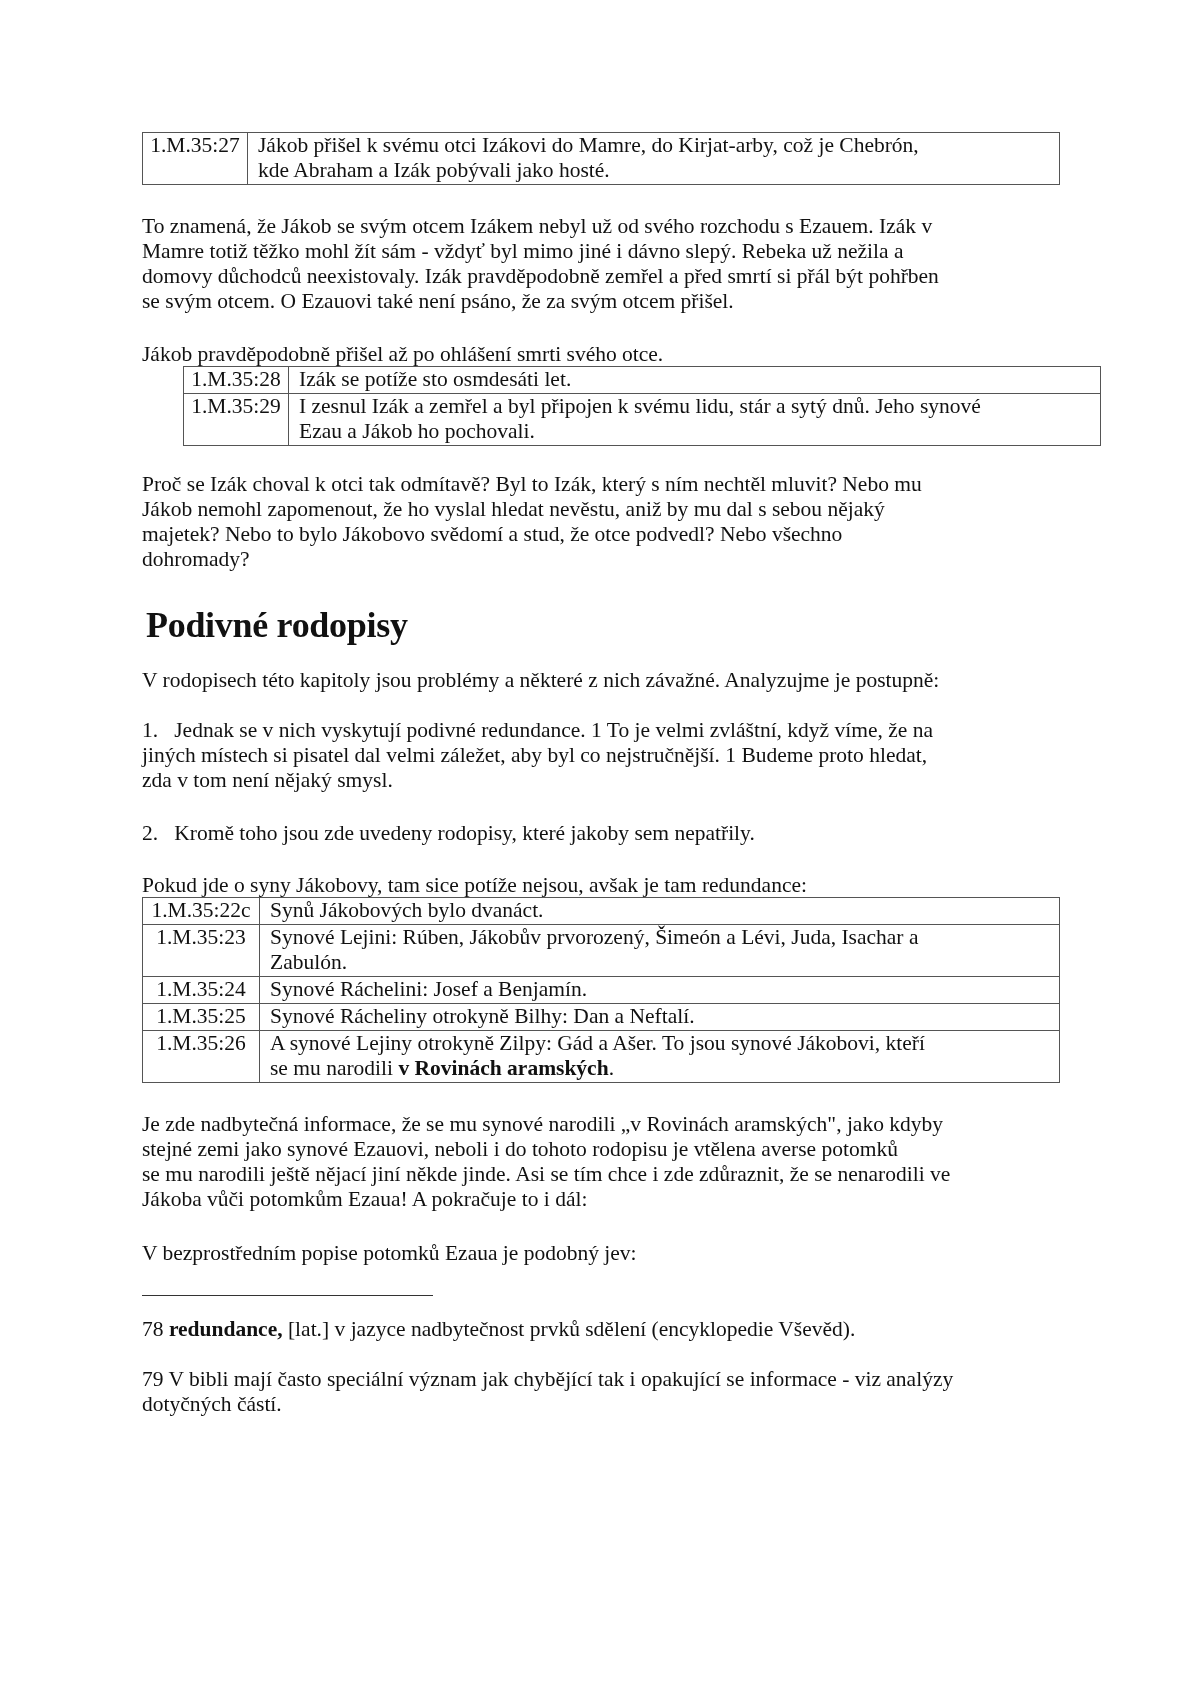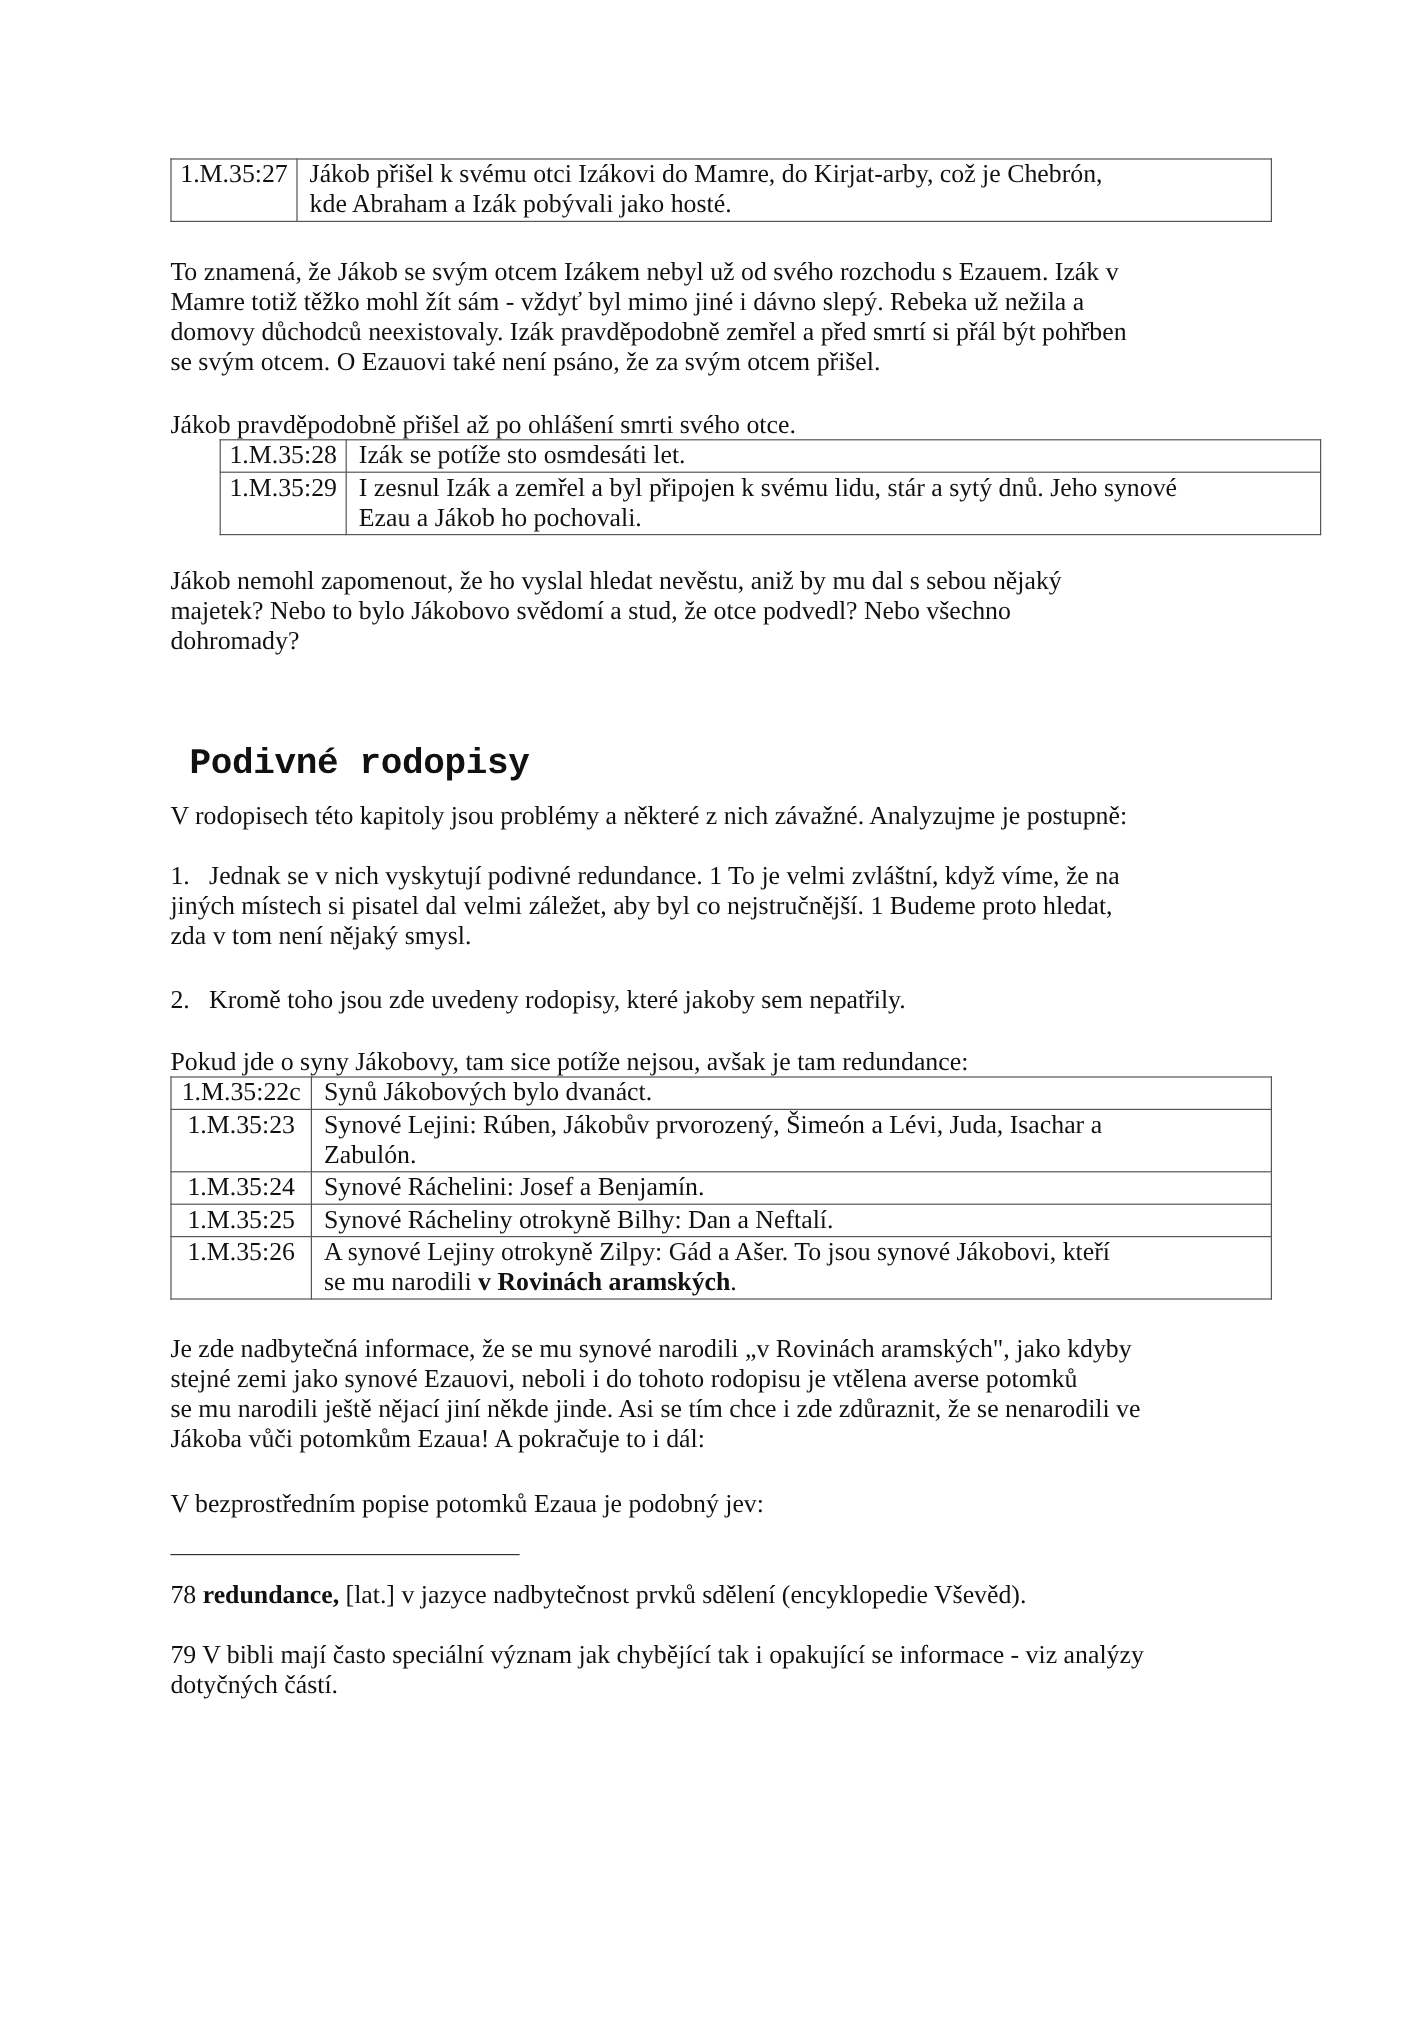--- a/index.html
+++ b/index.html
@@ -15,22 +15,22 @@
   table.verses {
     border-collapse: collapse; width: 918px;
     font-size: 21.5px; line-height: 25px;
   }
   table.verses td {
     border: 1.5px solid #555555; vertical-align: top;
     padding: 0 10px 1px 10px;
   }
   table.verses td.ref { text-align: center; padding: 0 6px 1px 6px; white-space: nowrap; }
   h2 {
-    margin: 16px; font-size: 30px; line-height: 40px; font-weight: bold;
-    font-family: Liberation Mono, monospace;
+    margin: 4px; font-size: 36px; line-height: 40px; font-weight: bold;
+    font-family: Liberation Serif, serif;
     letter-spacing: -0.3px;
   }
   .fn-rule { position: absolute; left: 0; width: 291px; height: 0; border-top: 1.5px solid #333333; }
   b { font-weight: bold; }
   .ln { display: block; white-space: nowrap; }
 </style>
 </head>
 <body>
 
 <div class="page">
@@ -74,20 +74,21 @@
         <td>
           <span class="ln">I zesnul Izák a zemřel a byl připojen k svému lidu, stár a sytý dnů. Jeho synové</span>
           <span class="ln">Ezau a Jákob ho pochovali.</span>
         </td>
       </tr>
     </tbody>
       </table>
   </div>
 
   <div class="block" style="top:472px;">
+    <span class="ln">Proč se Izák choval k otci tak odmítavě? Byl to Izák, který s ním nechtěl mluvit? Nebo mu</span>
     <span class="ln">Jákob nemohl zapomenout, že ho vyslal hledat nevěstu, aniž by mu dal s sebou nějaký</span>
     <span class="ln">majetek? Nebo to bylo Jákobovo svědomí a stud, že otce podvedl? Nebo všechno</span>
     <span class="ln">dohromady?</span>
   </div>
 
   <div class="block" style="top:601px;">
     <h2>Podivné rodopisy</h2>
   </div>
 
   <div class="block" style="top:668px;">

